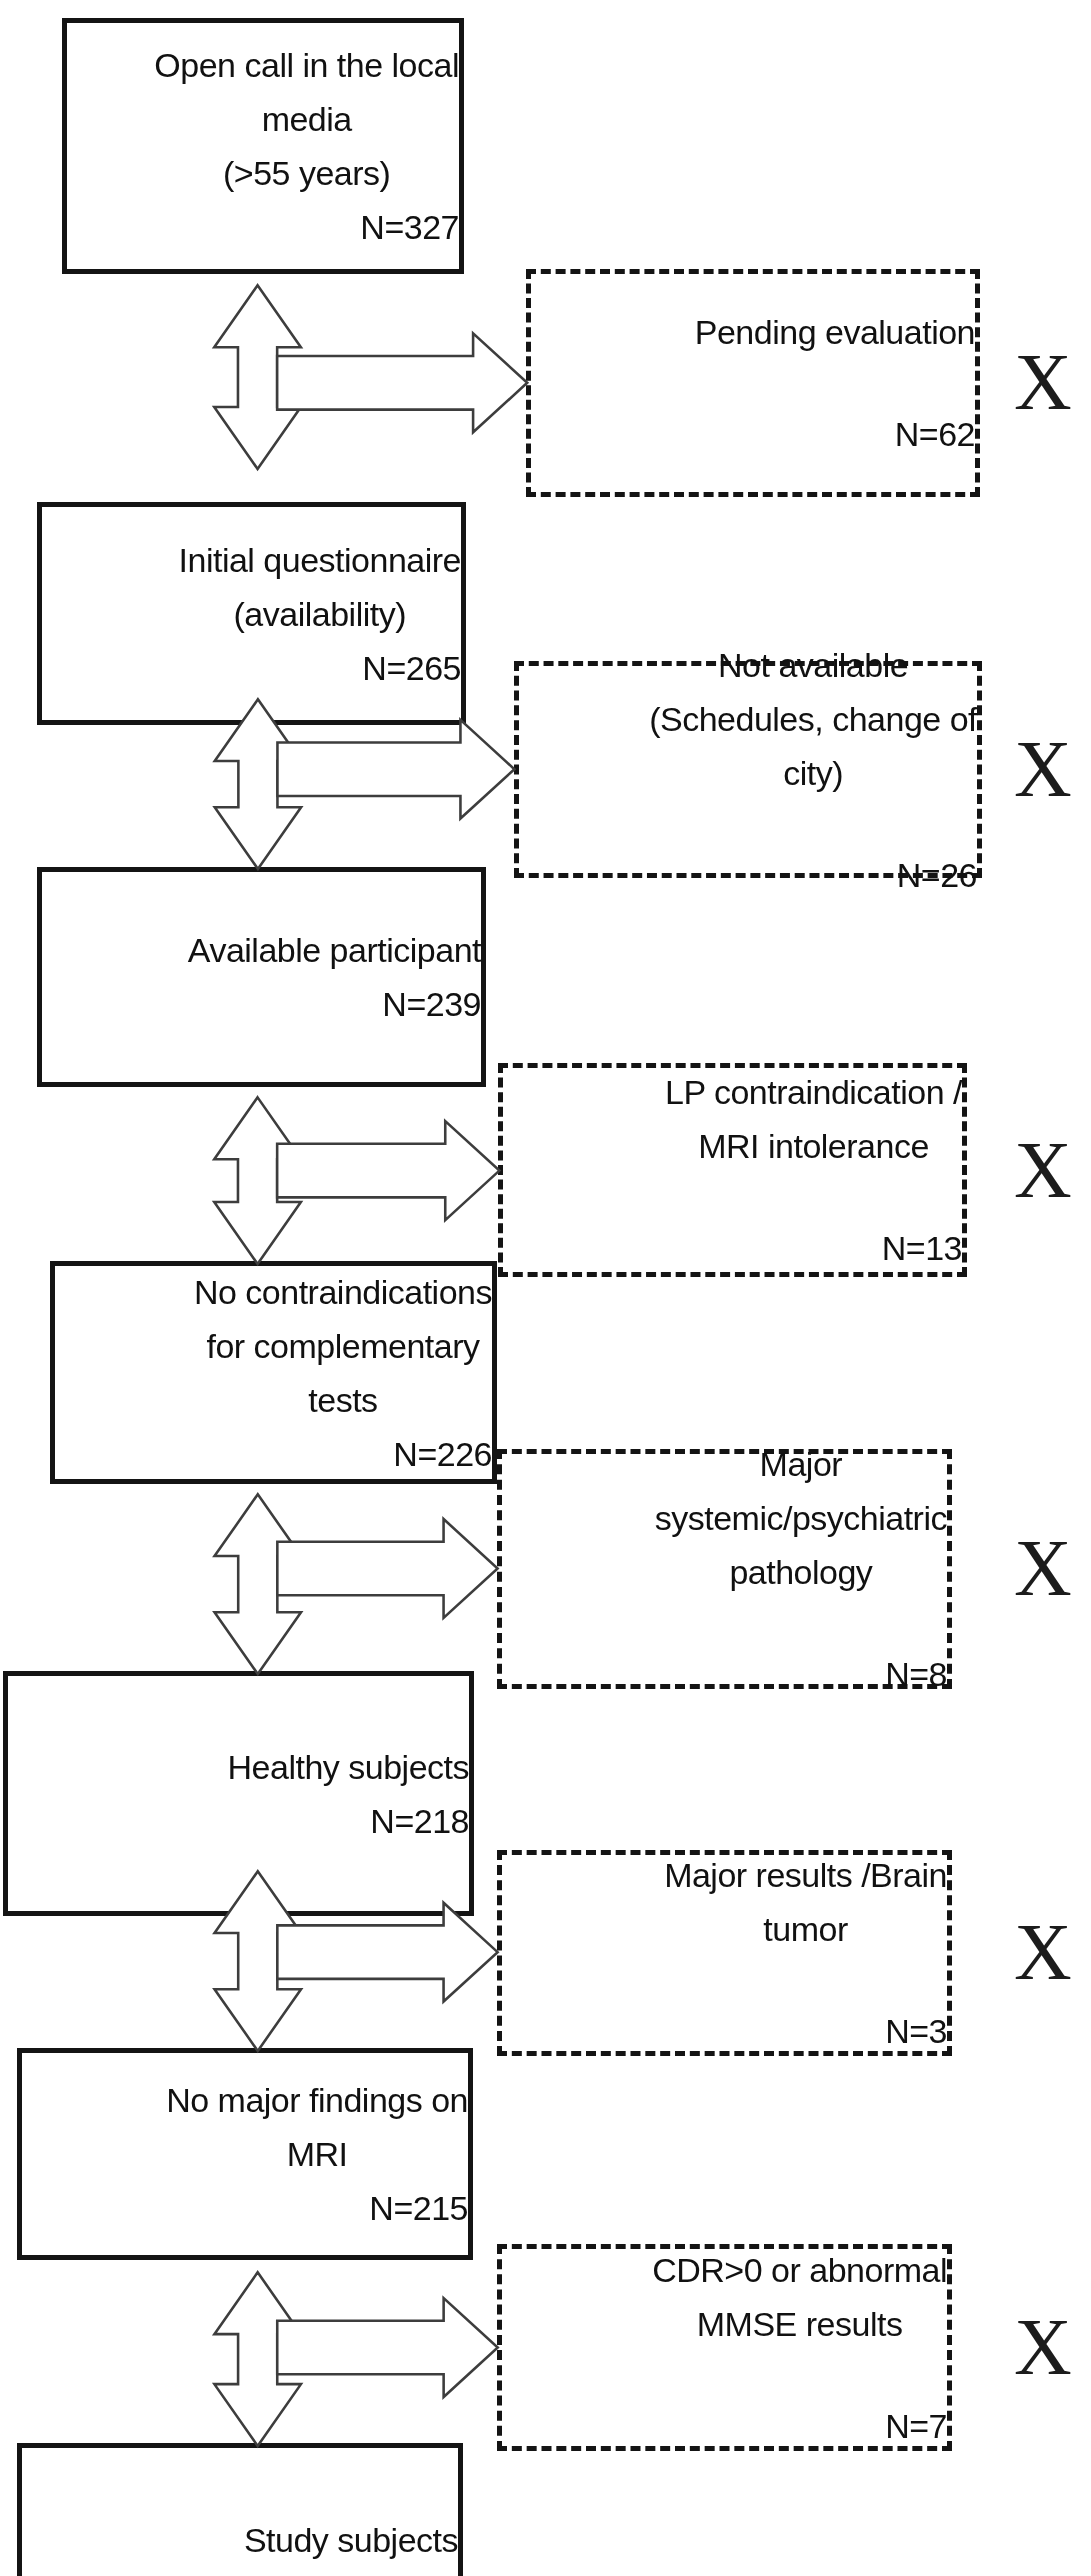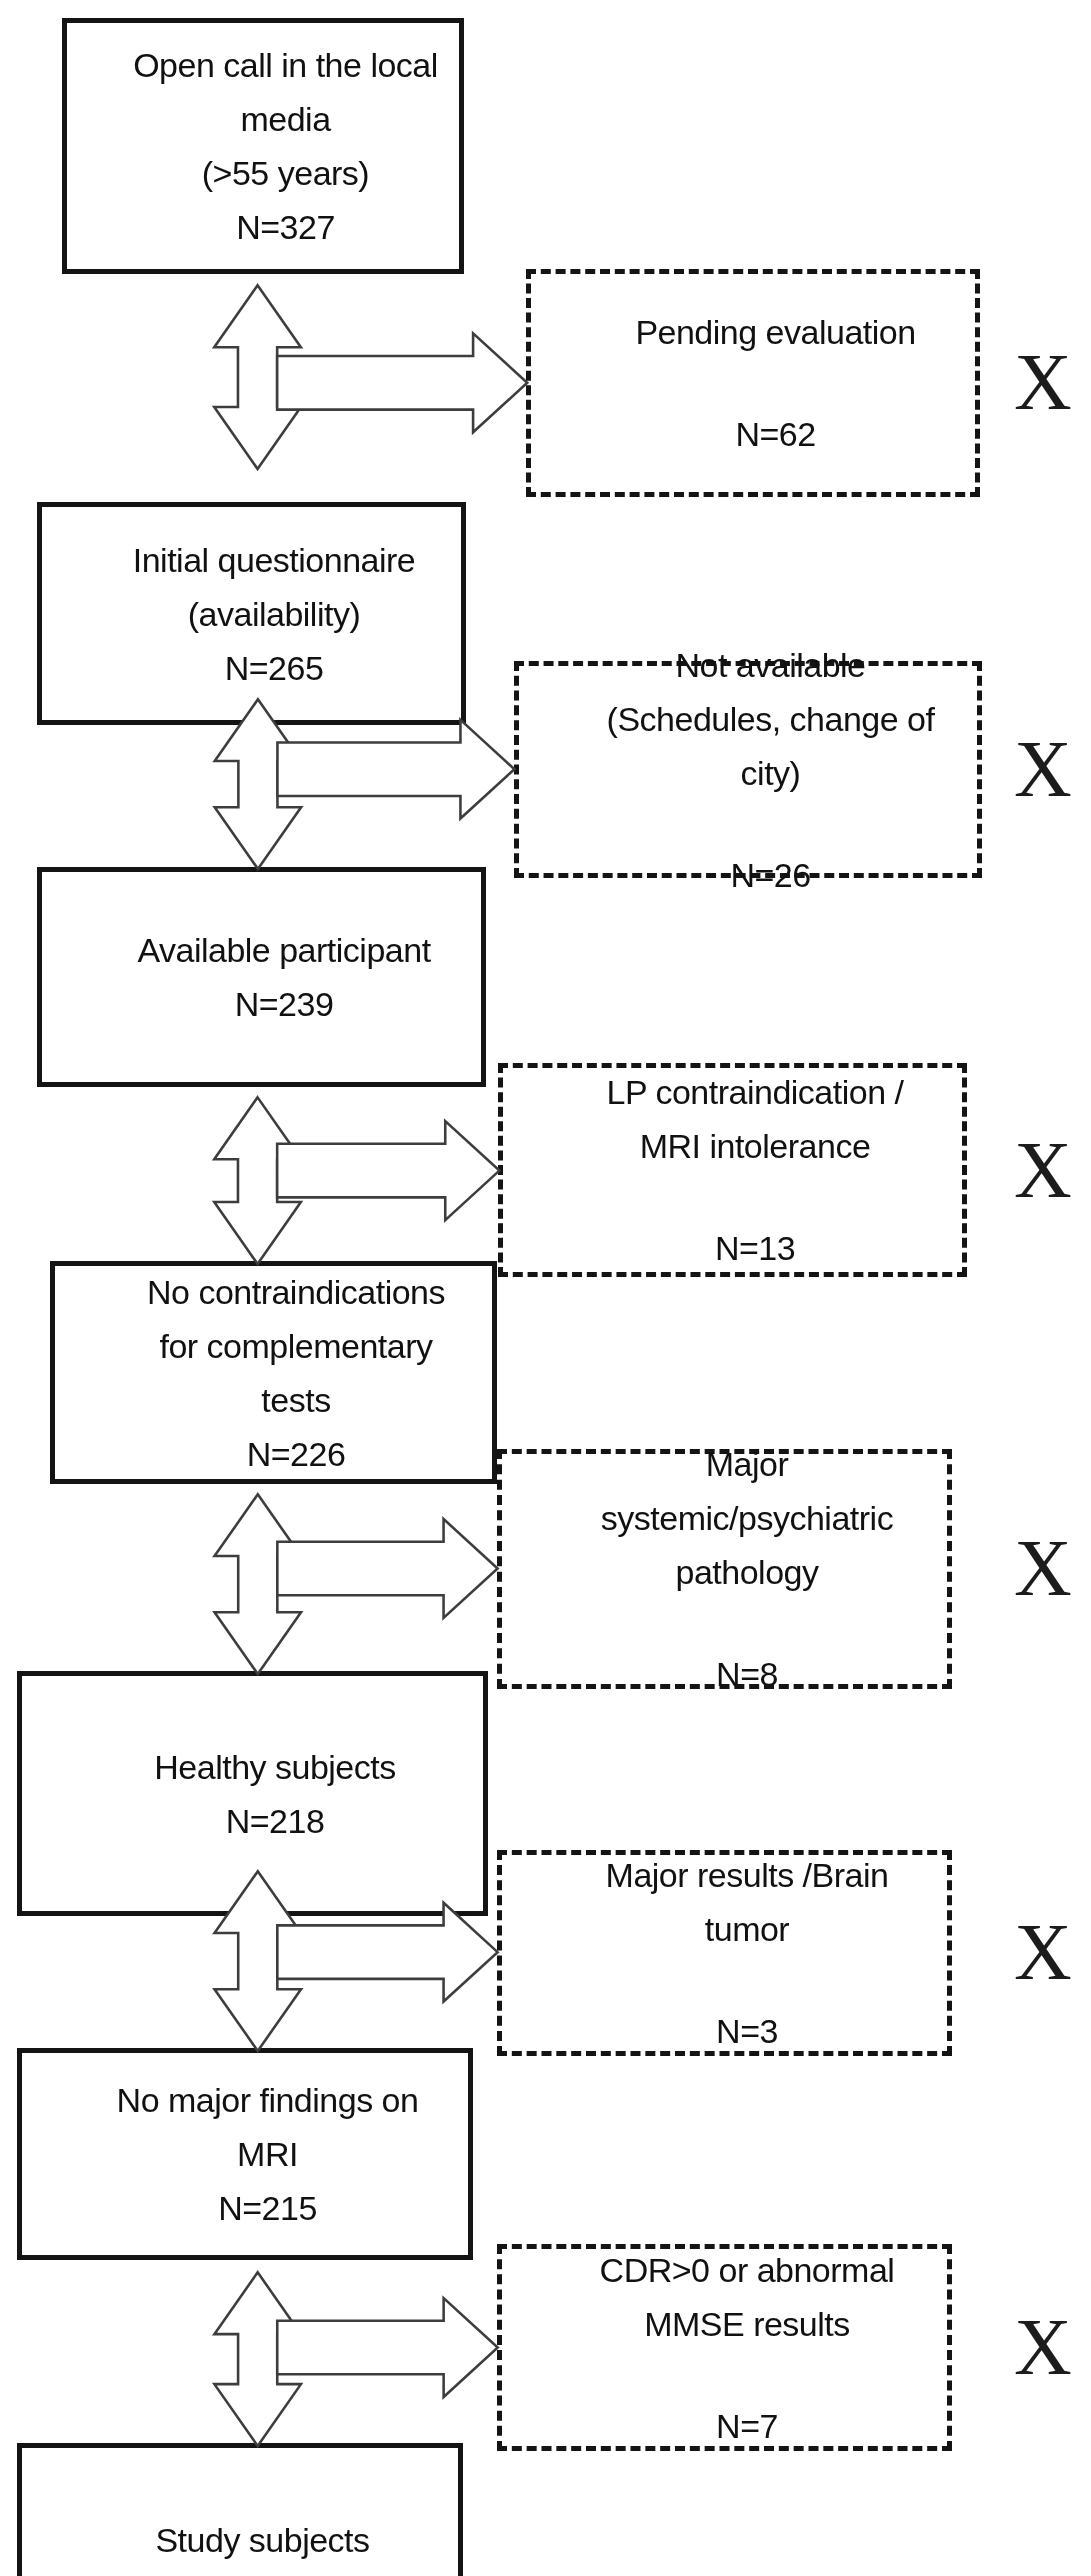--- a/index.html
+++ b/index.html
@@ -9,21 +9,21 @@
     height: 2700px;
     background: #ffffff;
     font-family: "Liberation Sans", sans-serif;
     color: #111111;
   }
   .box {
     position: absolute;
     box-sizing: border-box;
     display: flex;
     flex-direction: column;
-    align-items: center;
+    align-items: flex-end;
     justify-content: center;
     text-align: center;
     background: #ffffff;
     padding-left: 45px;
   }
   .box.solid  { border: 5.2px solid #141414; }
   .box.dashed { border: 5.2px dashed #141414; gap: 48px; }
   .box .txt {
     white-space: pre-line;
     font-size: 34px;
@@ -77,21 +77,21 @@
     <div class="nval">N=239</div>
   </div>
 
   <div class="box solid" style="left:26px; top:1261px; width:447px; height:223px;margin-left:24px;">
     <div class="txt">No contraindications
 for complementary
 tests</div>
     <div class="nval">N=226</div>
   </div>
 
-  <div class="box solid" style="left:17px; top:1671px; width:471px; height:245px;">
+  <div class="box solid" style="left:3px; top:1671px; width:471px; height:245px;">
     <div class="txt">Healthy subjects</div>
     <div class="nval">N=218</div>
   </div>
 
   <div class="box solid" style="left:17px; top:2048px; width:456px; height:212px;">
     <div class="txt">No major findings on
 MRI</div>
     <div class="nval">N=215</div>
   </div>
 

